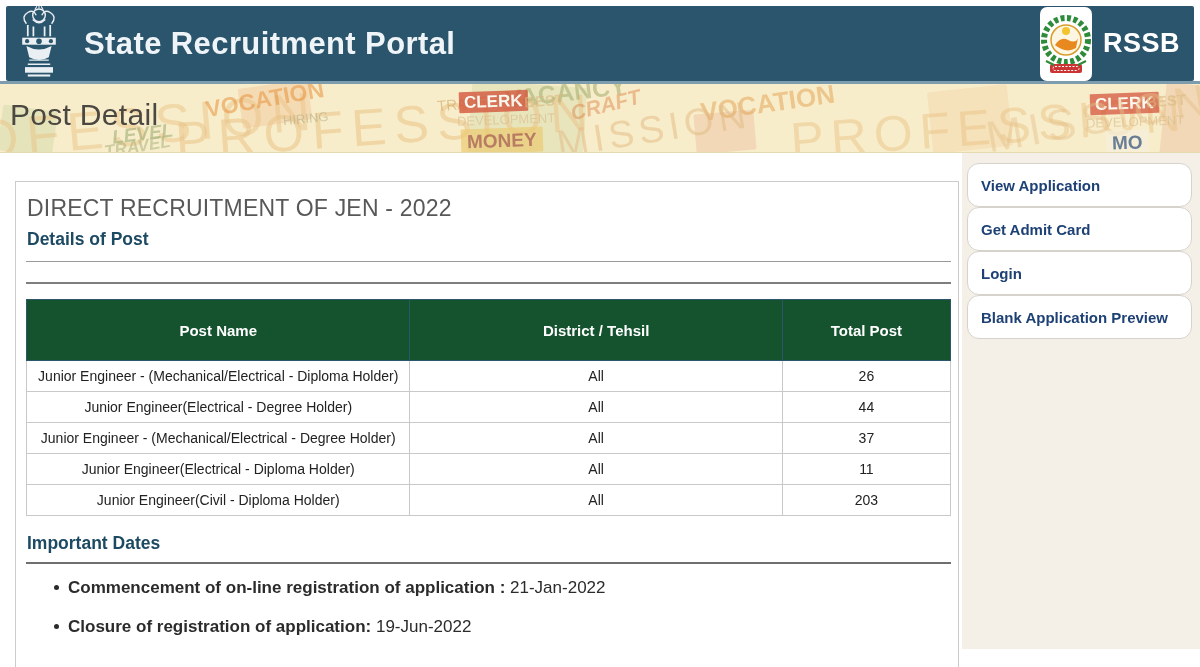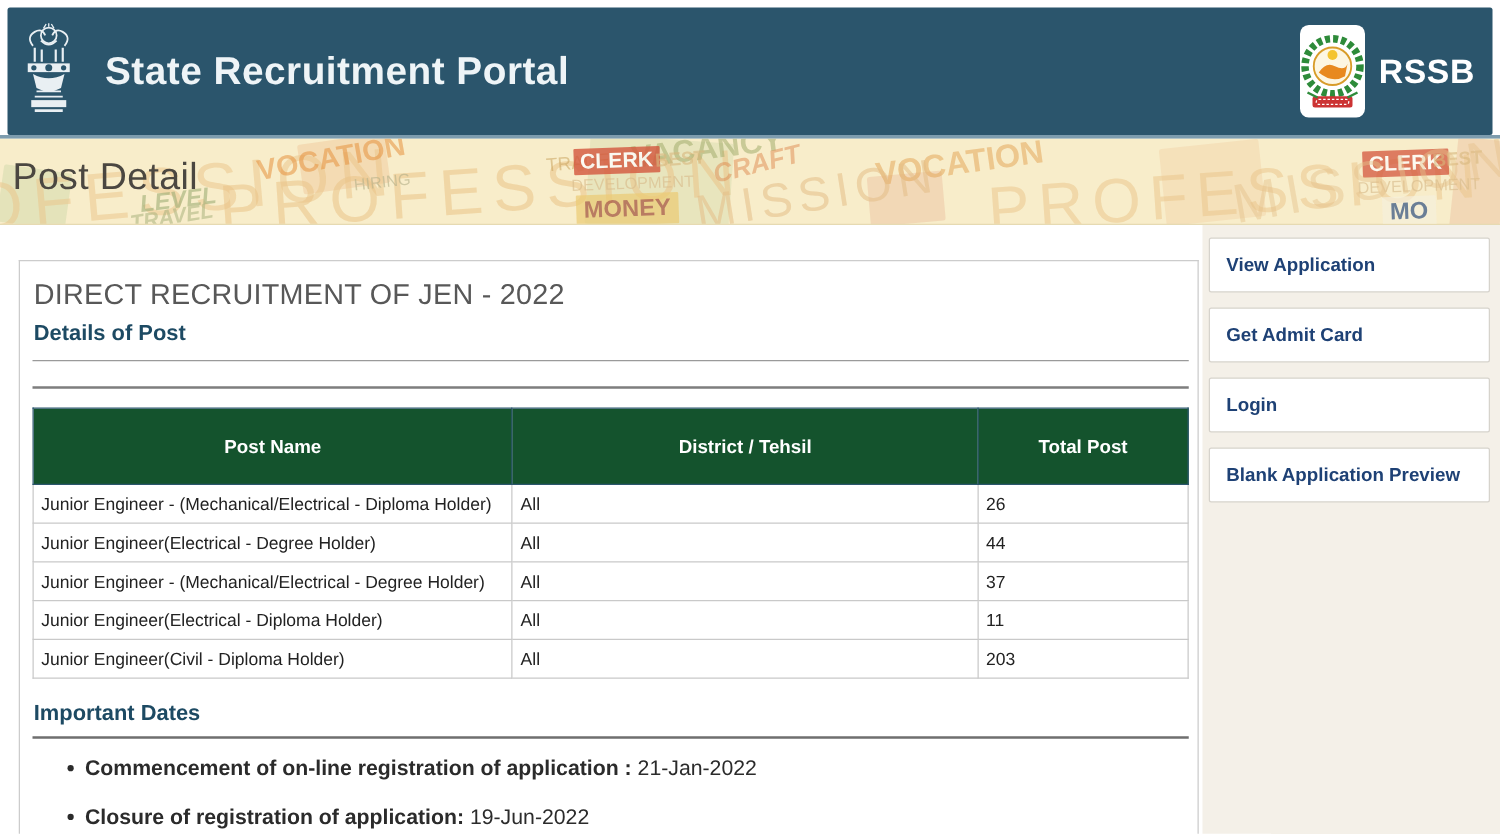--- a/index.html
+++ b/index.html
@@ -5,21 +5,21 @@
   html,body{margin:0;padding:0;}
   body{
     width:1200px;height:667px;overflow:hidden;background:#ffffff;
     font-family:"Liberation Sans", sans-serif;
     -webkit-font-smoothing:antialiased;
   }
   .page{width:1200px;height:667px;position:relative;overflow:hidden;}
 
   
   .app-header{
-    margin:6px 6px 0 6px;height:102px;background:#2b556c;
+    margin:6px 6px 0 6px;height:75px;background:#2b556c;
     display:flex;align-items:center;padding:0 14px 0 8px;box-sizing:border-box;
     border-radius:2px;
   }
   .emblem{width:42px;height:80px;margin-left:4px;flex:0 0 auto;}
   .app-title{
     color:#eef4f7;font-size:31px;font-weight:700;letter-spacing:.4px;
     margin-left:24px;white-space:nowrap;
   }
   .logo-wrap{margin-left:auto;display:flex;align-items:center;}
   .logo-box{
@@ -56,21 +56,21 @@
   .hr-thin{border-top:1px solid #9a9a9a;}
   .hr-thick{border-top:2px solid #7e7e7e;margin-top:20px;}
   .hr-dates{border-top:2px solid #6f6f6f;margin-bottom:14px;}
 
   table{border-collapse:collapse;width:100%;margin:15px 0 0 0;table-layout:fixed;}
   th{
     background:#14532d;color:#ffffff;font-size:15px;font-weight:700;
     height:28px;border:1px solid #2b566c;padding:16px 4px;
   }
   td{
-    border:1px solid #c9c9c9;height:30px;text-align:left;
+    border:1px solid #c9c9c9;height:30px;text-align:center;
     font-size:14px;color:#222222;padding:0 6px;
   }
   .col-post{width:41.5%;}
   .col-district{width:40.3%;}
   .col-total{width:18.2%;}
 
   .dates-list{list-style:none;margin:12px 0 0 0;padding:0 0 0 28px;}
   .dates-list li{
     position:relative;margin:0 0 19px 0;font-size:17px;color:#2b2b2b;padding-left:14px;
   }
@@ -80,21 +80,21 @@
   .date-label{font-weight:700;}
   .date-value{font-weight:400;}
 
   
   .sidebar{
     width:238px;flex:0 0 auto;background:#f4f0e8;box-sizing:border-box;
     padding:10px 8px 0 5px;
   }
   .side-item{
     display:flex;align-items:center;height:44px;background:#ffffff;
-    border:1px solid #d6d3cc;border-radius:2px;margin-bottom:12px;
+    border:1px solid #d6d3cc;border-radius:12px;margin-bottom:0;
     padding-left:13px;box-sizing:border-box;cursor:pointer;
     font-size:15px;font-weight:700;color:#1e4175;
   }
 </style>
 </head>
 <body>
 
 <div class="page">
 
   <header class="app-header">

